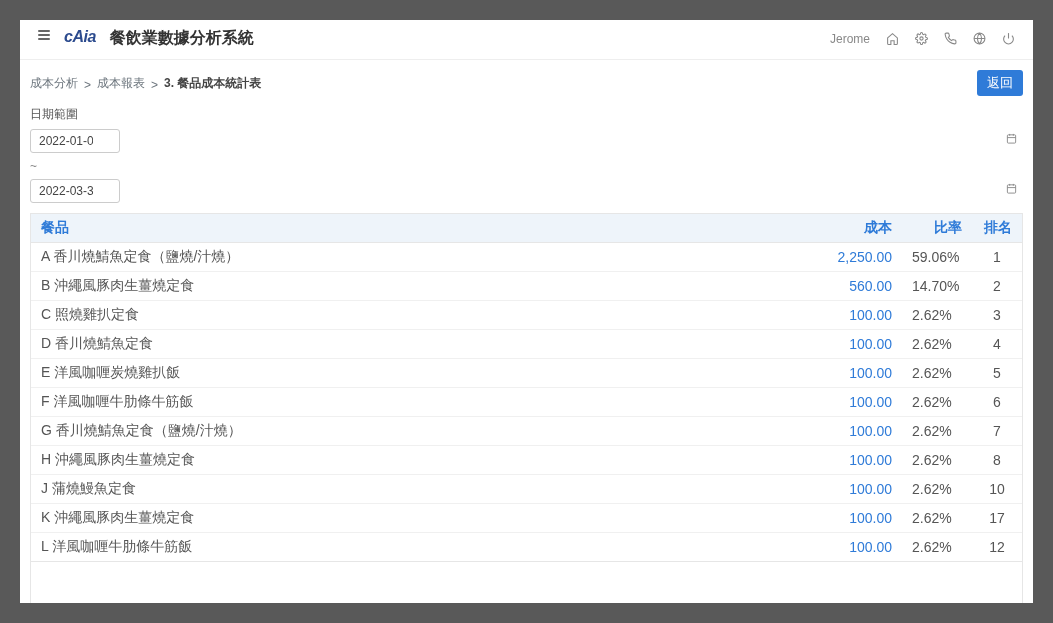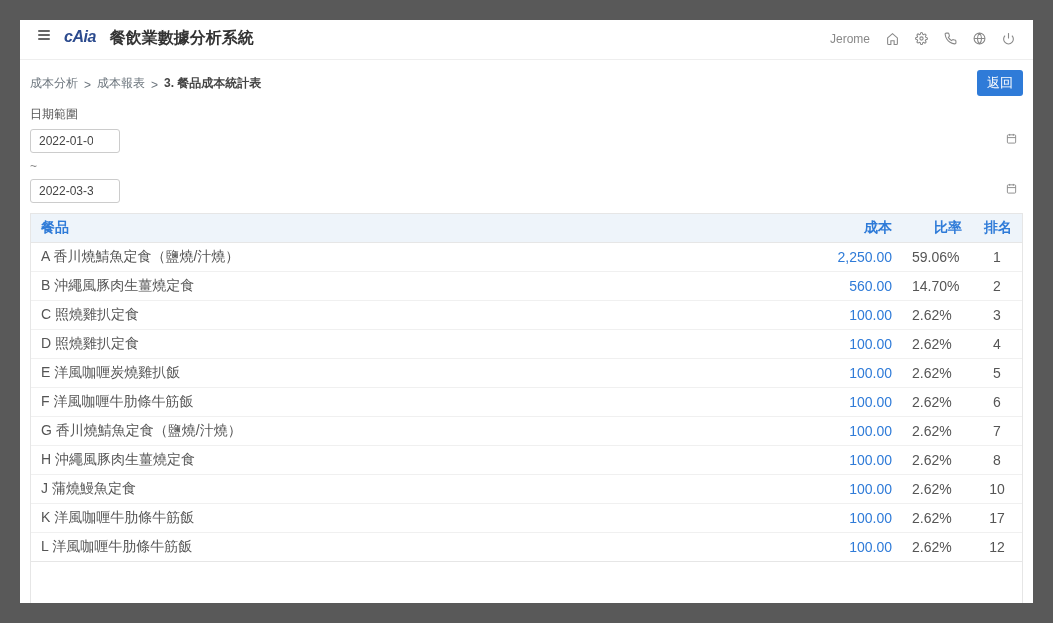--- a/index.html
+++ b/index.html
@@ -158,21 +158,21 @@
             <td>14.70%</td>
             <td>2</td>
           </tr>
           <tr>
             <td>C 照燒雞扒定食</td>
             <td>100.00</td>
             <td>2.62%</td>
             <td>3</td>
           </tr>
           <tr>
-            <td>D 照燒雞扒定食</td>
+            <td>D 香川燒鯖魚定食</td>
             <td>100.00</td>
             <td>2.62%</td>
             <td>4</td>
           </tr>
           <tr>
             <td>E 洋風咖喱炭燒雞扒飯</td>
             <td>100.00</td>
             <td>2.62%</td>
             <td>5</td>
           </tr>
@@ -194,21 +194,21 @@
             <td>2.62%</td>
             <td>8</td>
           </tr>
           <tr>
             <td>J 蒲燒鰻魚定食</td>
             <td>100.00</td>
             <td>2.62%</td>
             <td>10</td>
           </tr>
           <tr>
-            <td>K 洋風咖喱牛肋條牛筋飯</td>
+            <td>K 沖繩風豚肉生薑燒定食</td>
             <td>100.00</td>
             <td>2.62%</td>
             <td>17</td>
           </tr>
           <tr>
             <td>L 洋風咖喱牛肋條牛筋飯</td>
             <td>100.00</td>
             <td>2.62%</td>
             <td>12</td>
           </tr>

